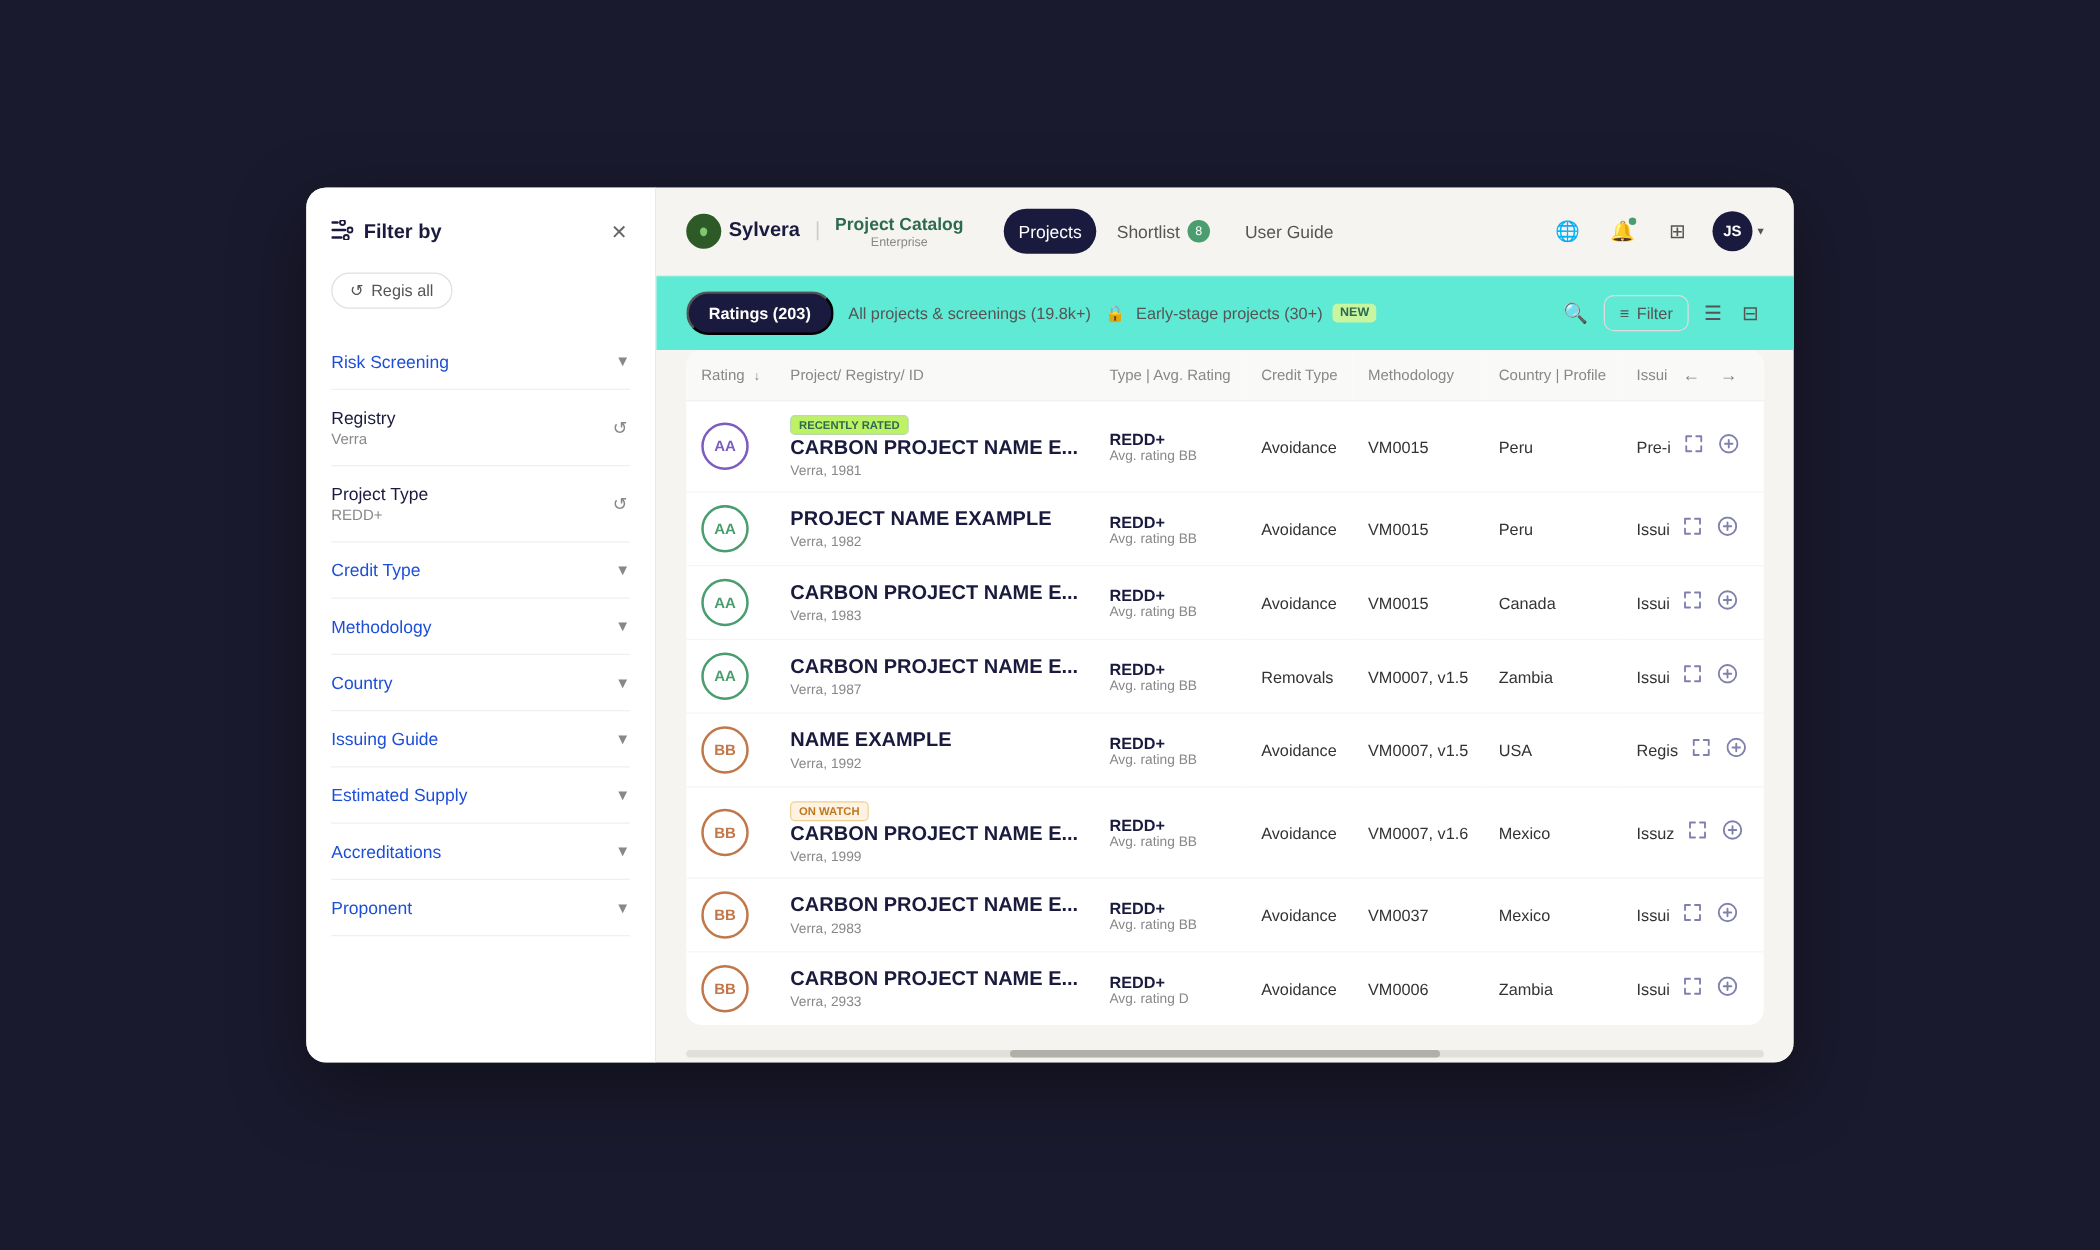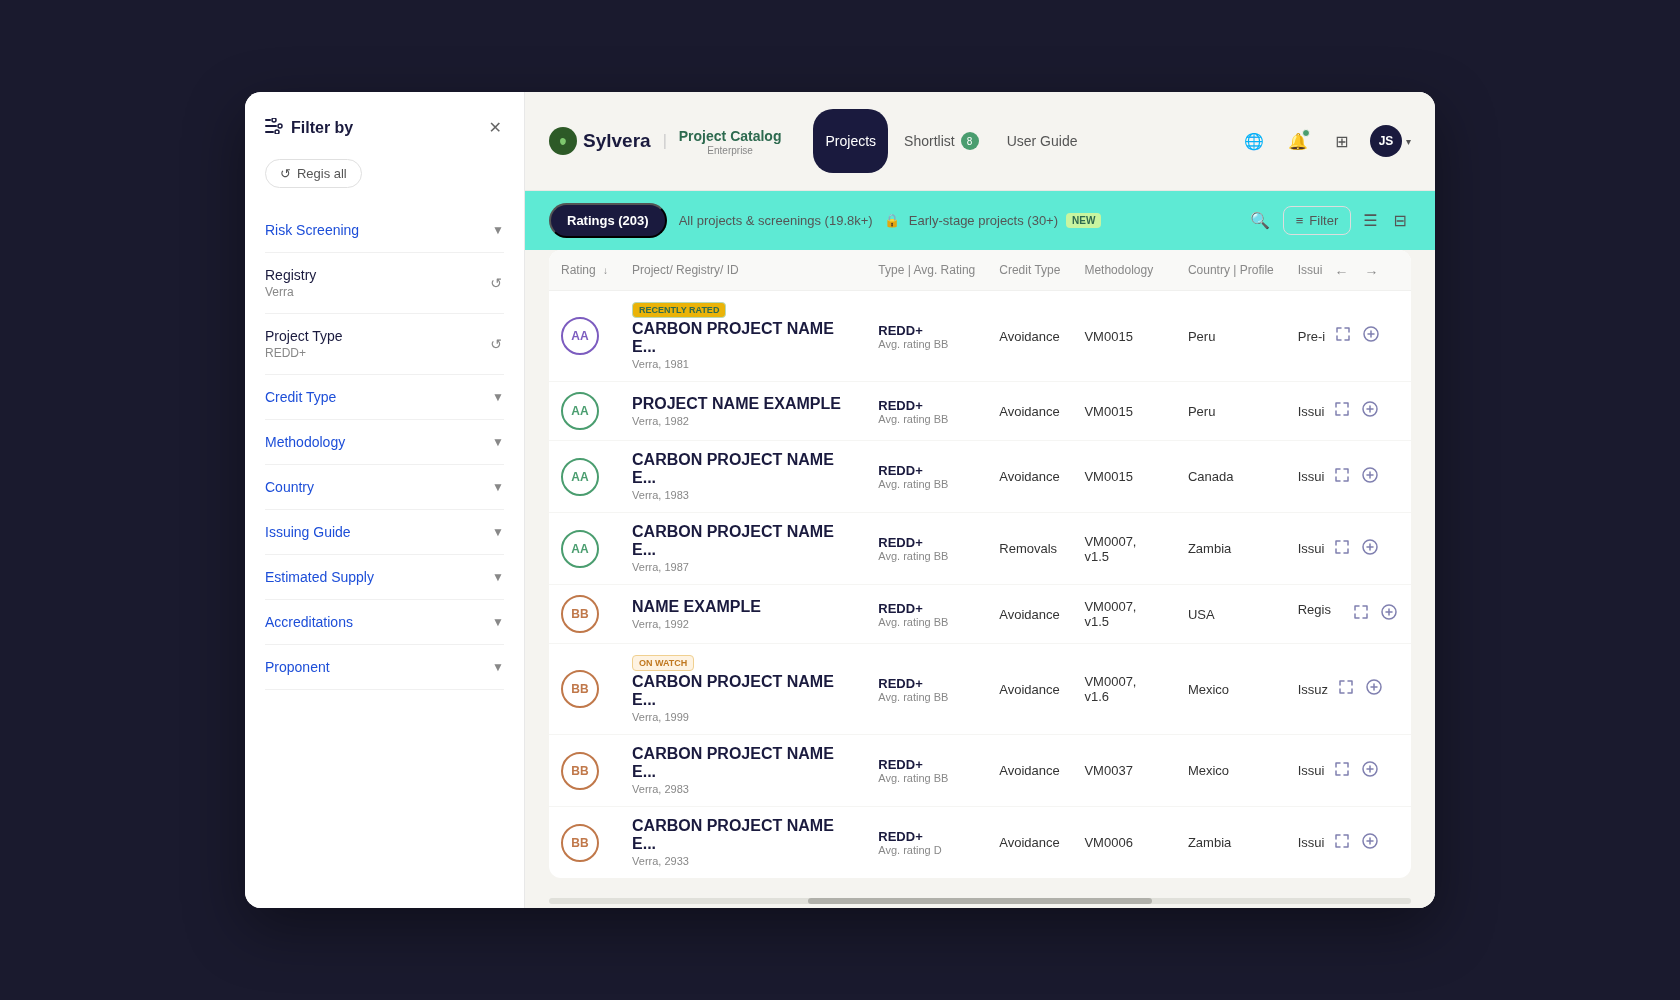--- a/index.html
+++ b/index.html
@@ -156,21 +156,21 @@
       background: #2d5a27;
       border-radius: 50%;
       display: flex;
       align-items: center;
       justify-content: center;
       color: white;
       font-size: 14px;
       font-weight: bold;
     }
     .logo-text {
-      font-size: 19px;
+      font-size: 16px;
       font-weight: 700;
       color: #1a1a3e;
     }
     .logo-divider {
       color: #ccc;
       margin: 0 4px;
     }
     .product-name {
       font-size: 14px;
       font-weight: 600;
@@ -181,21 +181,21 @@
       color: #888;
       display: block;
       text-align: center;
     }
     .nav-links {
       display: flex;
       align-items: center;
       gap: 4px;
     }
     .nav-link {
-      padding: 24px 12px;
+      padding: 10px 12px;
       border-radius: 20px;
       font-size: 14px;
       font-weight: 500;
       cursor: pointer;
       text-decoration: none;
       color: #555;
       display: flex;
       align-items: center;
       gap: 6px;
     }
@@ -410,21 +410,21 @@
     .project-info {}
     .project-badge {
       font-size: 9px;
       font-weight: 600;
       padding: 2px 6px;
       border-radius: 4px;
       display: inline-block;
       margin-bottom: 2px;
     }
     .badge-recently-rated {
-      background: #eab308;
+      background: #bef264;
       color: #2d6a4f;
       border: 1px solid #b8d8b8;
     }
     .badge-on-watch {
       background: #fef3e2;
       color: #c07820;
       border: 1px solid #f0d090;
     }
     .project-name {
       font-size: 16px;
@@ -864,21 +864,21 @@
               <td>
                 <div class="type-cell">
                   <div class="type-main">REDD+</div>
                   <div class="type-sub">Avg. rating BB</div>
                 </div>
               </td>
               <td>Avoidance</td>
               <td>VM0007, v1.5</td>
               <td>USA</td>
               <td>
-      <div style="display:flex;gap:20px;">
+      <div style="display:flex;align-items:center;gap:8px;">
         <span class="issuing-col">Regis</span>
         <div class="action-icons">
           <button class="action-btn">
             <svg width="16" height="16" viewBox="0 0 16 16" fill="none">
               <path d="M2 2h4M2 2v4M14 2h-4M14 2v4M2 14h4M2 14v-4M14 14h-4M14 14v-4" stroke="#8080b0" stroke-width="1.5" stroke-linecap="round"></path>
             </svg>
           </button>
           <button class="action-btn">
             <svg width="16" height="16" viewBox="0 0 16 16" fill="none">
               <circle cx="8" cy="8" r="7" stroke="#8080b0" stroke-width="1.5"></circle>

